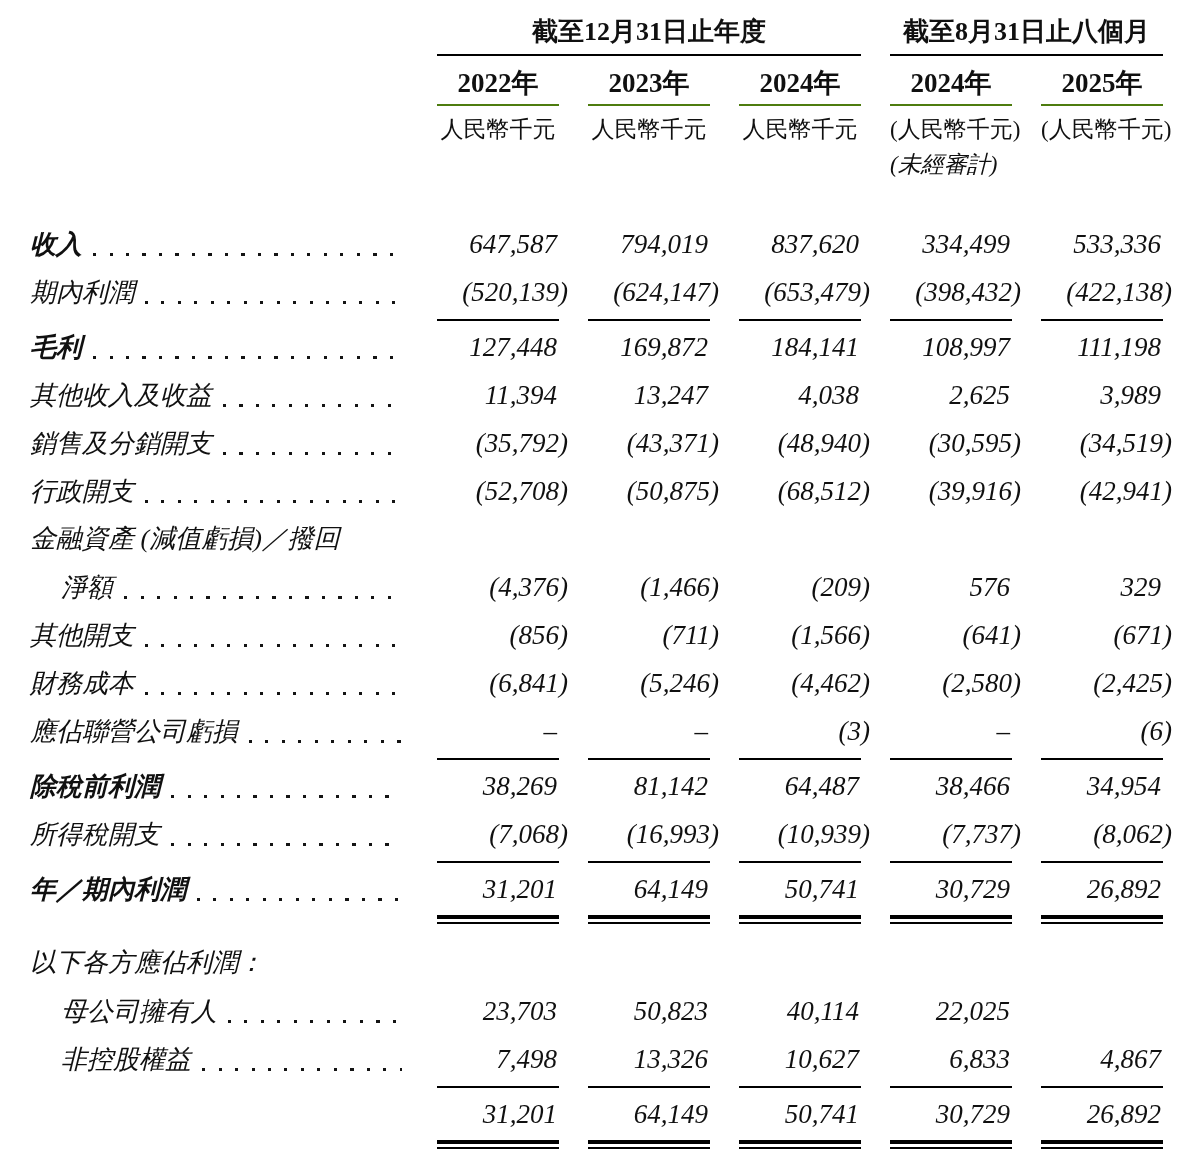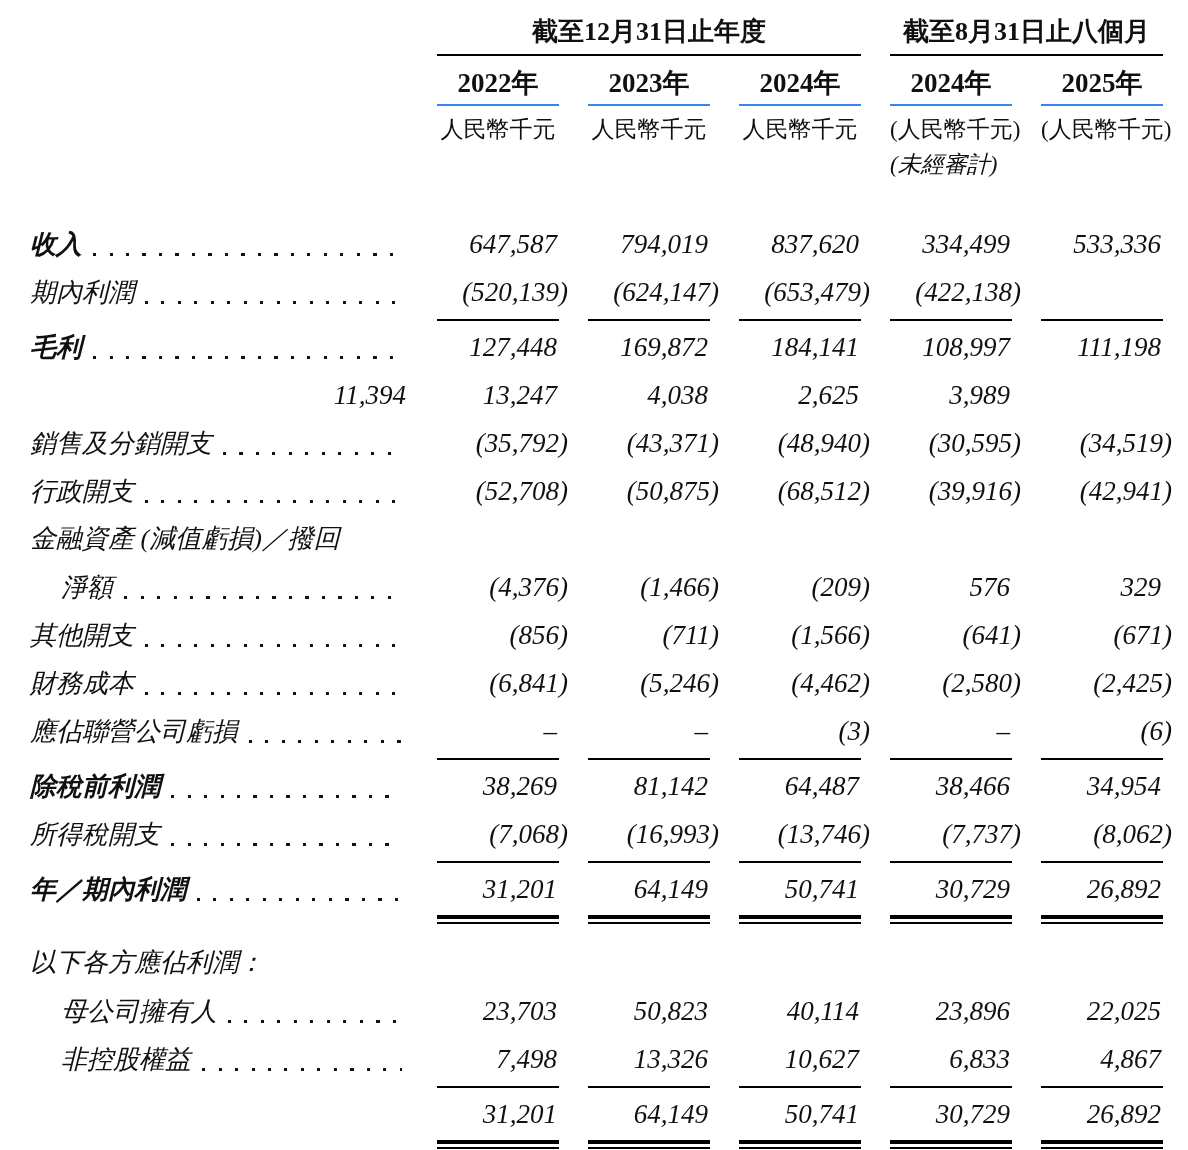--- a/index.html
+++ b/index.html
@@ -24,21 +24,21 @@
   .hgroup {
     text-align:center; font-weight:700; font-size:26px;
     border-bottom:2.5px solid #000; padding-bottom:5px;
     white-space:nowrap;
   }
   .g1 { grid-column:2/5; }
   .g2 { grid-column:5/7; }
   .hyears { margin-top:9px; }
   .hyear {
     text-align:center; font-weight:700; font-size:27px;
-    border-bottom:2px solid #3b82f6; padding-bottom:3px;
+    border-bottom:2px solid #4d7c0f; padding-bottom:3px;
     white-space:nowrap;
   }
   .hunits { margin-top:8px; }
   .hunit { text-align:center; font-size:23px; white-space:nowrap; }
   .hnotes { margin-top:4px; }
   .hnote { font-style:italic; font-size:23px; grid-column:5; white-space:nowrap; }
 
   
   #tbody { margin-top:40px; }
   .data-row { height:48px;font-style:italic; }
@@ -108,20 +108,21 @@
         <div class="cell num"><span class="val">533,336</span></div>
       </div>
       <div class="grid data-row">
         <div class="cell label">
           <span class="txt">期內利潤</span>
           <span class="leader"></span>
         </div>
         <div class="cell num"><span class="val neg">(520,139)</span></div>
         <div class="cell num"><span class="val neg">(624,147)</span></div>
         <div class="cell num"><span class="val neg">(653,479)</span></div>
+        <div class="cell num"><span class="val neg">(398,432)</span></div>
         <div class="cell num"><span class="val neg">(422,138)</span></div>
       </div>
       <div class="grid rulerow">
         <div></div>
         <div class="ln"></div>
         <div class="ln"></div>
         <div class="ln"></div>
         <div class="ln"></div>
         <div class="ln"></div>
       </div>
@@ -130,20 +131,24 @@
           <span class="txt">毛利</span>
           <span class="leader"></span>
         </div>
         <div class="cell num"><span class="val">127,448</span></div>
         <div class="cell num"><span class="val">169,872</span></div>
         <div class="cell num"><span class="val">184,141</span></div>
         <div class="cell num"><span class="val">108,997</span></div>
         <div class="cell num"><span class="val">111,198</span></div>
       </div>
       <div class="grid data-row">
+        <div class="cell label">
+          <span class="txt">其他收入及收益</span>
+          <span class="leader"></span>
+        </div>
         <div class="cell num"><span class="val">11,394</span></div>
         <div class="cell num"><span class="val">13,247</span></div>
         <div class="cell num"><span class="val">4,038</span></div>
         <div class="cell num"><span class="val">2,625</span></div>
         <div class="cell num"><span class="val">3,989</span></div>
       </div>
       <div class="grid data-row">
         <div class="cell label">
           <span class="txt">銷售及分銷開支</span>
           <span class="leader"></span>
@@ -233,21 +238,21 @@
         <div class="cell num"><span class="val">38,466</span></div>
         <div class="cell num"><span class="val">34,954</span></div>
       </div>
       <div class="grid data-row">
         <div class="cell label">
           <span class="txt">所得稅開支</span>
           <span class="leader"></span>
         </div>
         <div class="cell num"><span class="val neg">(7,068)</span></div>
         <div class="cell num"><span class="val neg">(16,993)</span></div>
-        <div class="cell num"><span class="val neg">(13,746)</span></div>
+        <div class="cell num"><span class="val neg">(10,939)</span></div>
         <div class="cell num"><span class="val neg">(7,737)</span></div>
         <div class="cell num"><span class="val neg">(8,062)</span></div>
       </div>
       <div class="grid rulerow">
         <div></div>
         <div class="ln"></div>
         <div class="ln"></div>
         <div class="ln"></div>
         <div class="ln"></div>
         <div class="ln"></div>
@@ -277,21 +282,20 @@
         </div>
       </div>
       <div class="grid data-row row-ind">
         <div class="cell label">
           <span class="txt">母公司擁有人</span>
           <span class="leader"></span>
         </div>
         <div class="cell num"><span class="val">23,703</span></div>
         <div class="cell num"><span class="val">50,823</span></div>
         <div class="cell num"><span class="val">40,114</span></div>
-        <div class="cell num"><span class="val">23,896</span></div>
         <div class="cell num"><span class="val">22,025</span></div>
       </div>
       <div class="grid data-row row-ind">
         <div class="cell label">
           <span class="txt">非控股權益</span>
           <span class="leader"></span>
         </div>
         <div class="cell num"><span class="val">7,498</span></div>
         <div class="cell num"><span class="val">13,326</span></div>
         <div class="cell num"><span class="val">10,627</span></div>

